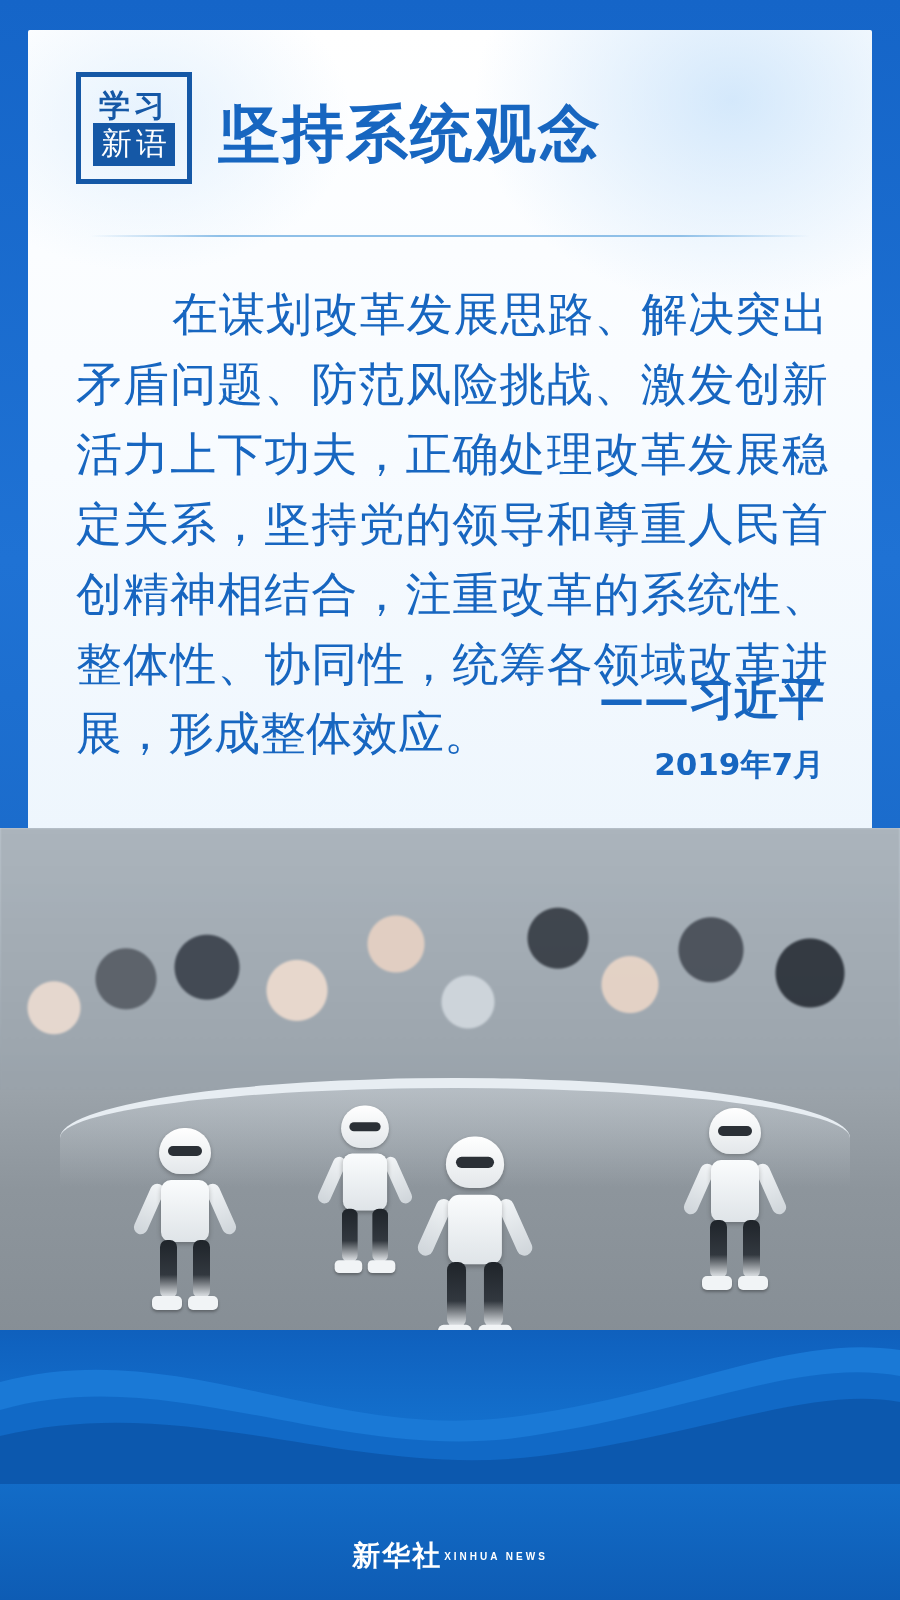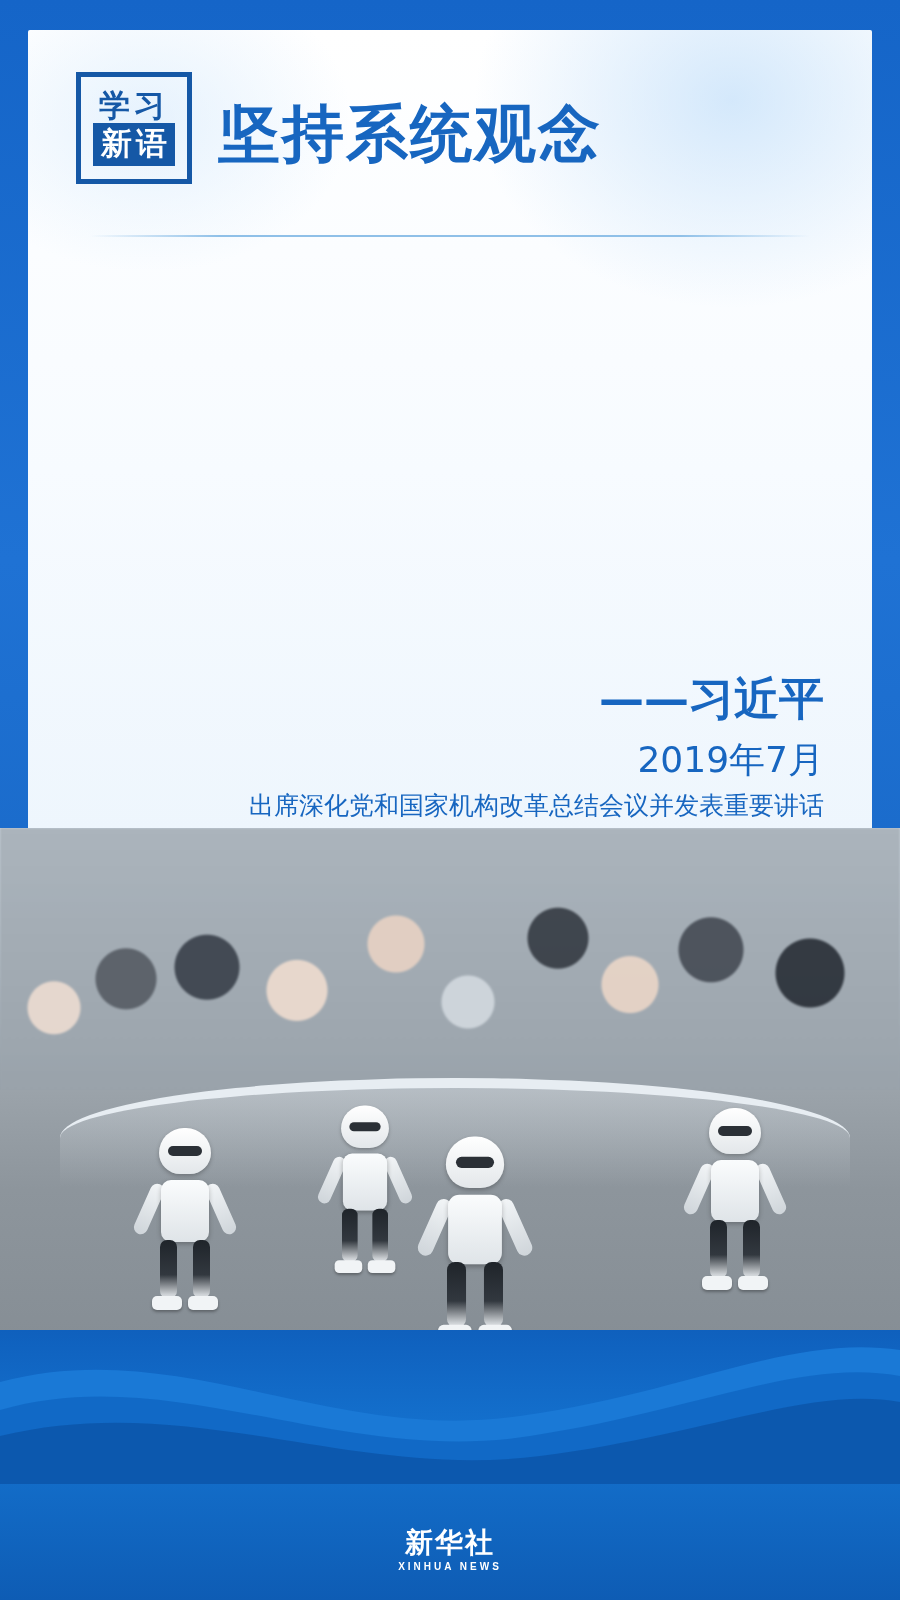--- a/index.html
+++ b/index.html
@@ -90,21 +90,21 @@
     font-size: 31px;
     letter-spacing: 4px;
     color: #1558a6;
     line-height: 1;
   }
   .logo-line2 {
     display: inline-block;
     background: #1558a6;
     color: #ffffff;
     font-family: "DejaVu Serif", serif;
-    font-weight: 700;
+    font-weight: 400;
     font-size: 31px;
     letter-spacing: 4px;
     line-height: 1.15;
     padding: 3px 4px 5px 8px;
   }
   .main-title {
     font-family: "DejaVu Sans", sans-serif;
     font-weight: 700;
     font-size: 62px;
     letter-spacing: 2px;
@@ -146,23 +146,23 @@
     text-align: right;
     color: #1766c0;
     font-family: "DejaVu Sans", sans-serif;
   }
   .attrib-name {
     font-size: 45px;
     font-weight: 700;
     line-height: 1.3;
   }
   .attrib-date {
-    font-size: 36px;
-    font-weight: 400;
-    margin-top: 8px;
+    font-size: 31px;
+    font-weight: 700;
+    margin-top: 15px;
     line-height: 1.3;
   }
   .attrib-event {
     font-size: 25px;
     font-weight: 500;
     margin-top: 6px;
     line-height: 1.35;
   }
 
   
@@ -311,21 +311,21 @@
     height: 160px;
   }
   .wave svg { display: block; width: 100%; height: 100%; }
 
   .agency {
     position: absolute;
     left: 50%;
     bottom: 28px;
     transform: translateX(-50%);
     display: flex;
-    flex-direction: column;
+    flex-direction: row;
     align-items: center;
     gap: 2px;
   }
   .agency-cn {
     font-family: "DejaVu Serif", serif;
     font-size: 28px;
     font-weight: 700;
     color: #ffffff;
     letter-spacing: 2px;
     line-height: 1.1;
@@ -354,25 +354,25 @@
         <div class="logo-inner">
           <div class="logo-line1">学习</div>
           <div class="logo-line2">新语</div>
         </div>
       </div>
       <div class="main-title">坚持系统观念</div>
     </div>
 
     <div class="divider"></div>
 
+    <div class="quote">在谋划改革发展思路、解决突出矛盾问题、防范风险挑战、激发创新活力上下功夫，正确处理改革发展稳定关系，坚持党的领导和尊重人民首创精神相结合，注重改革的系统性、整体性、协同性，统筹各领域改革进展，形成整体效应。</div>
 
     <div class="attrib">
       <div class="attrib-name">——习近平</div>
       <div class="attrib-date">2019年7月</div>
-      <div class="attrib-event">出席深化党和国家机构改革总结会议并发表重要讲话</div>
     </div>
   </div>
 
   <div class="photo">
     <div class="photo-bg"></div>
     <div class="crowd-band"></div>
     <div class="photo-floor"></div>
     <div class="arena"></div>
 
     <div class="robot r1">

